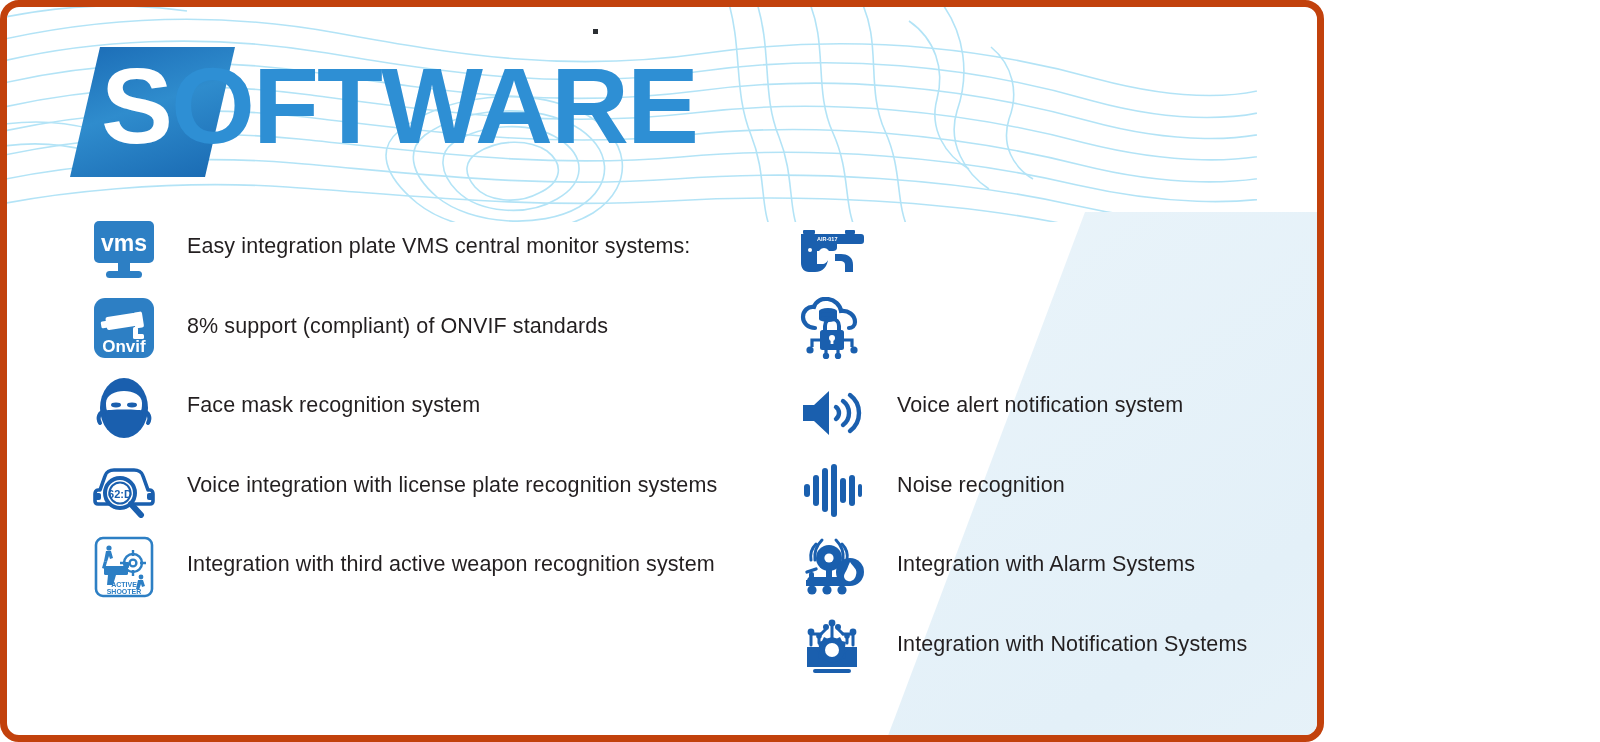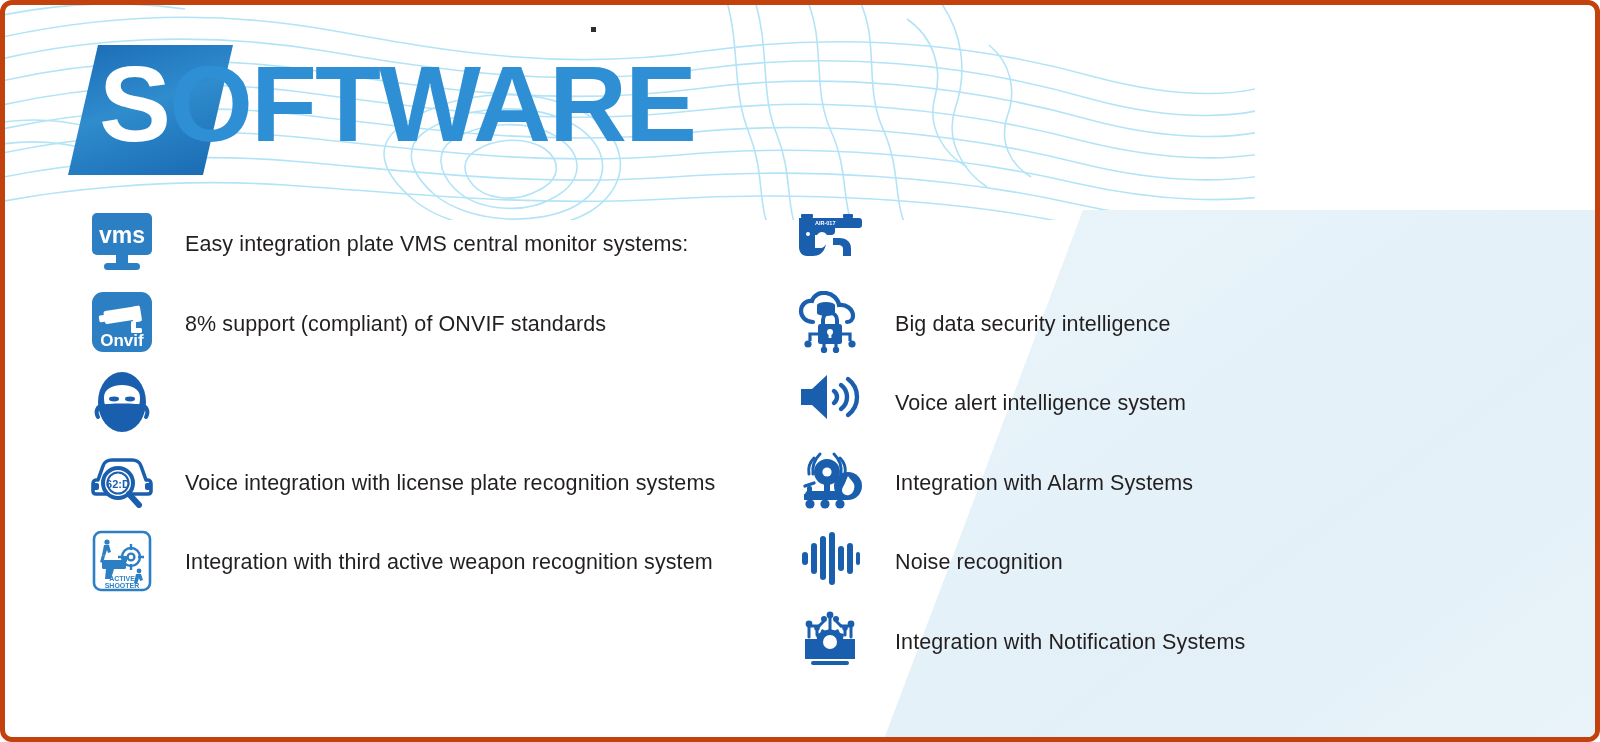--- a/index.html
+++ b/index.html
@@ -3,26 +3,26 @@
 <meta charset="utf-8">
 <style>
   html,body{margin:0;padding:0;background:#ffffff;}
   body{
     font-family:"Liberation Sans","DejaVu Sans",sans-serif;
     -webkit-font-smoothing:antialiased;
   }
 
   #slide{
     position:relative;
-    width:1600px;
+    width:1324px;
     height:742px;
     box-sizing:border-box;
     background:#ffffff;
-    border:5px solid #c2410c;
-    border-radius:12px;
+    border:7px solid #c2410c;
+    border-radius:19px;
     overflow:hidden;
   }
 
   
   .bg-layer{position:absolute;inset:0;pointer-events:none;}
 
   .topo{
     position:absolute;
     left:0; top:0;
     width:1250px; height:215px;
@@ -86,21 +86,21 @@
   .feature{
     display:flex;
     align-items:center;
     height:79.5px;
   }
   .f-icon{
     width:70px;
     min-width:70px;
     height:66px;
     display:flex;
-    align-items:flex-start;
+    align-items:flex-end;
     justify-content:center;
     margin-right:28px;
     text-decoration:underline;
   }
   .f-icon svg{display:block;}
   .f-label{
     font-size:21.5px;
     color:#231f20;
     letter-spacing:.1px;
     white-space:nowrap;
@@ -202,20 +202,21 @@
           <svg width="60" height="62" viewBox="0 0 60 62">
             <ellipse cx="30" cy="31" rx="24" ry="30" fill="#1a5fae"></ellipse>
             <path d="M12 26 C12 10, 48 10, 48 26 C48 42, 40 52, 30 52 C20 52, 12 42, 12 26 Z" fill="#ffffff"></path>
             <ellipse cx="22" cy="28" rx="5" ry="2.4" fill="#1a5fae"></ellipse>
             <ellipse cx="38" cy="28" rx="5" ry="2.4" fill="#1a5fae"></ellipse>
             <path d="M11 34 C11 32, 49 32, 49 34 C49 50, 41 60, 30 60 C19 60, 11 50, 11 34 Z" fill="#1a5fae"></path>
             <path d="M11 34 C5 35, 3 41, 6 46" stroke="#1a5fae" stroke-width="4" fill="none" stroke-linecap="round"></path>
             <path d="M49 34 C55 35, 57 41, 54 46" stroke="#1a5fae" stroke-width="4" fill="none" stroke-linecap="round"></path>
           </svg>
         </div>
+        <div class="f-label">Face mask recognition system</div>
       </div>
 
 
       <div class="feature">
         <div class="f-icon">
           <svg width="64" height="58" viewBox="0 0 64 58">
             <path d="M8 30 L13 16 C14 12, 18 10, 22 10 L42 10 C46 10, 50 12, 51 16 L56 30 L58 30 C60 30, 61 32, 61 34 L61 41 C61 43, 60 44, 58 44 L6 44 C4 44, 3 43, 3 41 L3 34 C3 32, 4 30, 6 30 Z" fill="none" stroke="#1a5fae" stroke-width="3.6" stroke-linejoin="round"></path>
             <rect x="2" y="33" width="7" height="7" rx="2" fill="#1a5fae"></rect>
             <rect x="55" y="33" width="7" height="7" rx="2" fill="#1a5fae"></rect>
             <circle cx="28" cy="33" r="15" fill="#ffffff" stroke="#1a5fae" stroke-width="4"></circle>
@@ -296,35 +297,51 @@
               <path d="M39 53 L39 58"></path>
             </g>
             <g fill="#1a5fae">
               <circle cx="11" cy="53" r="3.6"></circle>
               <circle cx="55" cy="53" r="3.6"></circle>
               <circle cx="27" cy="59" r="3.2"></circle>
               <circle cx="39" cy="59" r="3.2"></circle>
             </g>
           </svg>
         </div>
-        <div class="f-label">Big data security intelligence</div>
       </div>
 
       <div class="feature">
         <div class="f-icon">
           <svg width="66" height="52" viewBox="0 0 66 52">
             <path d="M4 18 L15 18 L30 4 L30 48 L15 34 L4 34 Z" fill="#1a5fae"></path>
             <g fill="none" stroke="#1a5fae" stroke-width="4.4" stroke-linecap="round">
               <path d="M37 20 C41 23, 41 29, 37 32"></path>
               <path d="M44 14 C52 20, 52 32, 44 38"></path>
               <path d="M51 8 C63 17, 63 35, 51 44"></path>
             </g>
           </svg>
         </div>
-        <div class="f-label">Voice alert intelligence system</div>
+        <div class="f-label">Voice alert notification system</div>
+      </div>
+
+      <div class="feature">
+        <div class="f-icon">
+          <svg width="60" height="56" viewBox="0 0 60 56">
+            <g fill="#1a5fae">
+              <rect x="2" y="22" width="6" height="13" rx="3"></rect>
+              <rect x="11" y="13" width="6" height="31" rx="3"></rect>
+              <rect x="20" y="6" width="6" height="44" rx="3"></rect>
+              <rect x="29" y="2" width="6" height="53" rx="3"></rect>
+              <rect x="38" y="16" width="6" height="25" rx="3"></rect>
+              <rect x="47" y="13" width="6" height="31" rx="3"></rect>
+              <rect x="56" y="22" width="4" height="13" rx="2"></rect>
+            </g>
+          </svg>
+        </div>
+        <div class="f-label">Noise recognition</div>
       </div>
 
       <div class="feature">
         <div class="f-icon">
           <svg width="68" height="62" viewBox="0 0 68 62">
             <g stroke="#1a5fae" stroke-width="3" fill="none" stroke-linecap="round">
               <path d="M18 8 C14 12, 12 18, 13 24"></path>
               <path d="M24 4 C19 9, 16 16, 17 24"></path>
               <path d="M44 8 C48 12, 50 18, 49 24"></path>
               <path d="M38 4 C43 9, 46 16, 45 24"></path>
@@ -341,37 +358,20 @@
             <circle cx="44" cy="54" r="4.6" fill="#1a5fae"></circle>
             <circle cx="52" cy="36" r="14" fill="#1a5fae"></circle>
             <path d="M52 26 C55 31, 60 33, 58 39 C57 44, 53 46, 50 45 C46 44, 45 40, 47 37 C49 34, 50 30, 52 26 Z" fill="#ffffff"></path>
           </svg>
         </div>
         <div class="f-label">Integration with Alarm Systems</div>
       </div>
 
       <div class="feature">
         <div class="f-icon">
-          <svg width="60" height="56" viewBox="0 0 60 56">
-            <g fill="#1a5fae">
-              <rect x="2" y="22" width="6" height="13" rx="3"></rect>
-              <rect x="11" y="13" width="6" height="31" rx="3"></rect>
-              <rect x="20" y="6" width="6" height="44" rx="3"></rect>
-              <rect x="29" y="2" width="6" height="53" rx="3"></rect>
-              <rect x="38" y="16" width="6" height="25" rx="3"></rect>
-              <rect x="47" y="13" width="6" height="31" rx="3"></rect>
-              <rect x="56" y="22" width="4" height="13" rx="2"></rect>
-            </g>
-          </svg>
-        </div>
-        <div class="f-label">Noise recognition</div>
-      </div>
-
-      <div class="feature">
-        <div class="f-icon">
           <svg width="66" height="60" viewBox="0 0 66 60">
             <g stroke="#1a5fae" stroke-width="3" fill="none" stroke-linecap="round">
               <path d="M12 28 L12 17 L22 17"></path>
               <path d="M22 17 L27 12"></path>
               <path d="M33 22 L33 8"></path>
               <path d="M44 17 L54 17 L54 28"></path>
               <path d="M44 17 L39 12"></path>
               <path d="M20 26 L20 21"></path>
               <path d="M48 26 L48 21"></path>
             </g>

